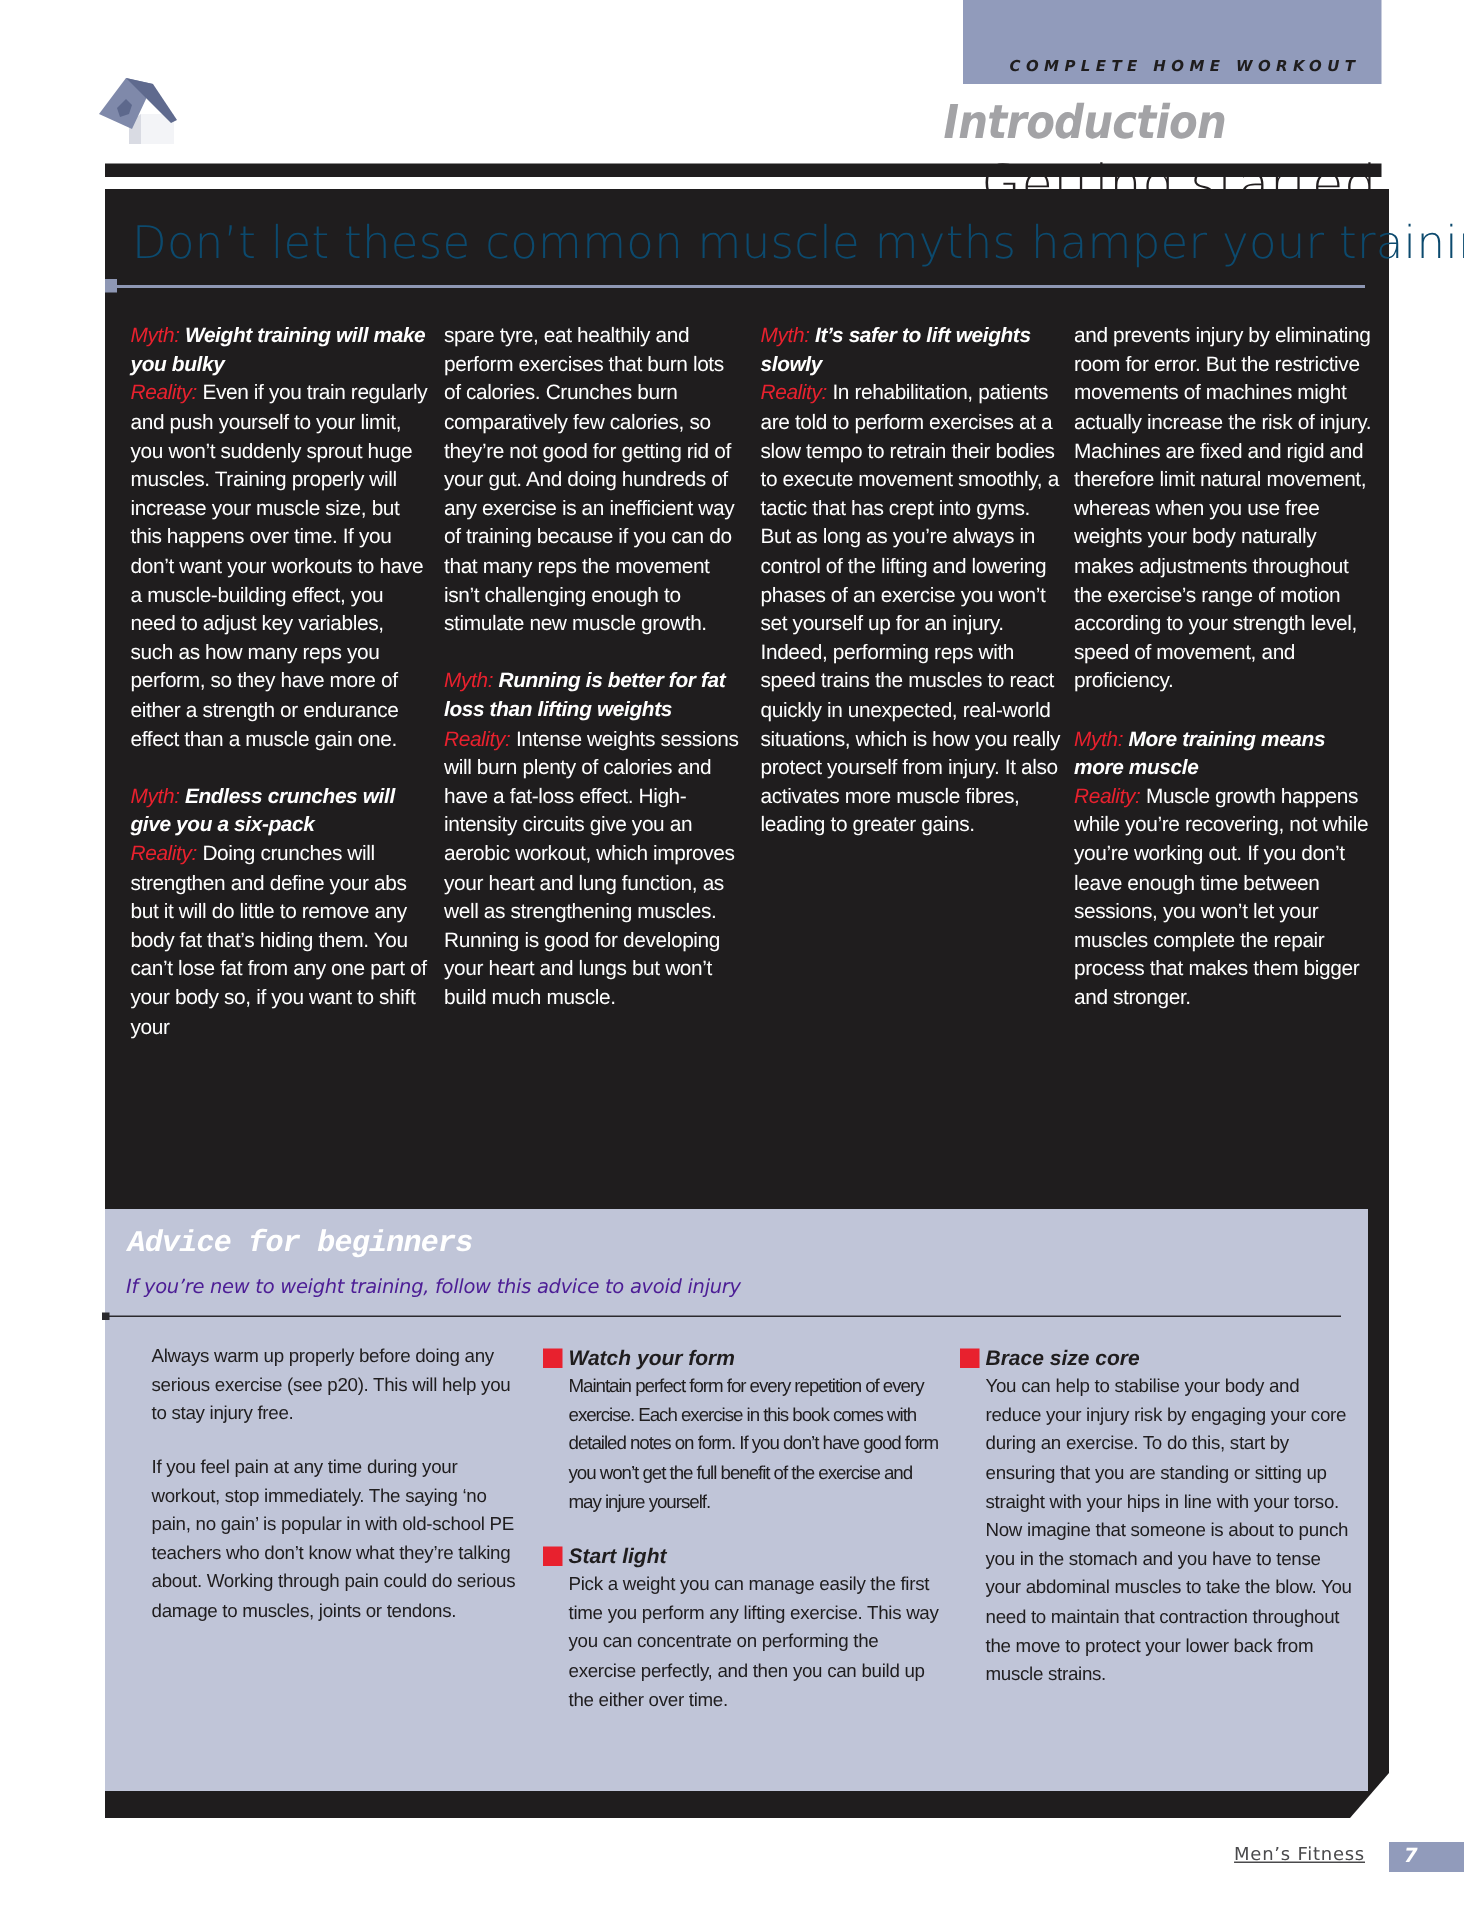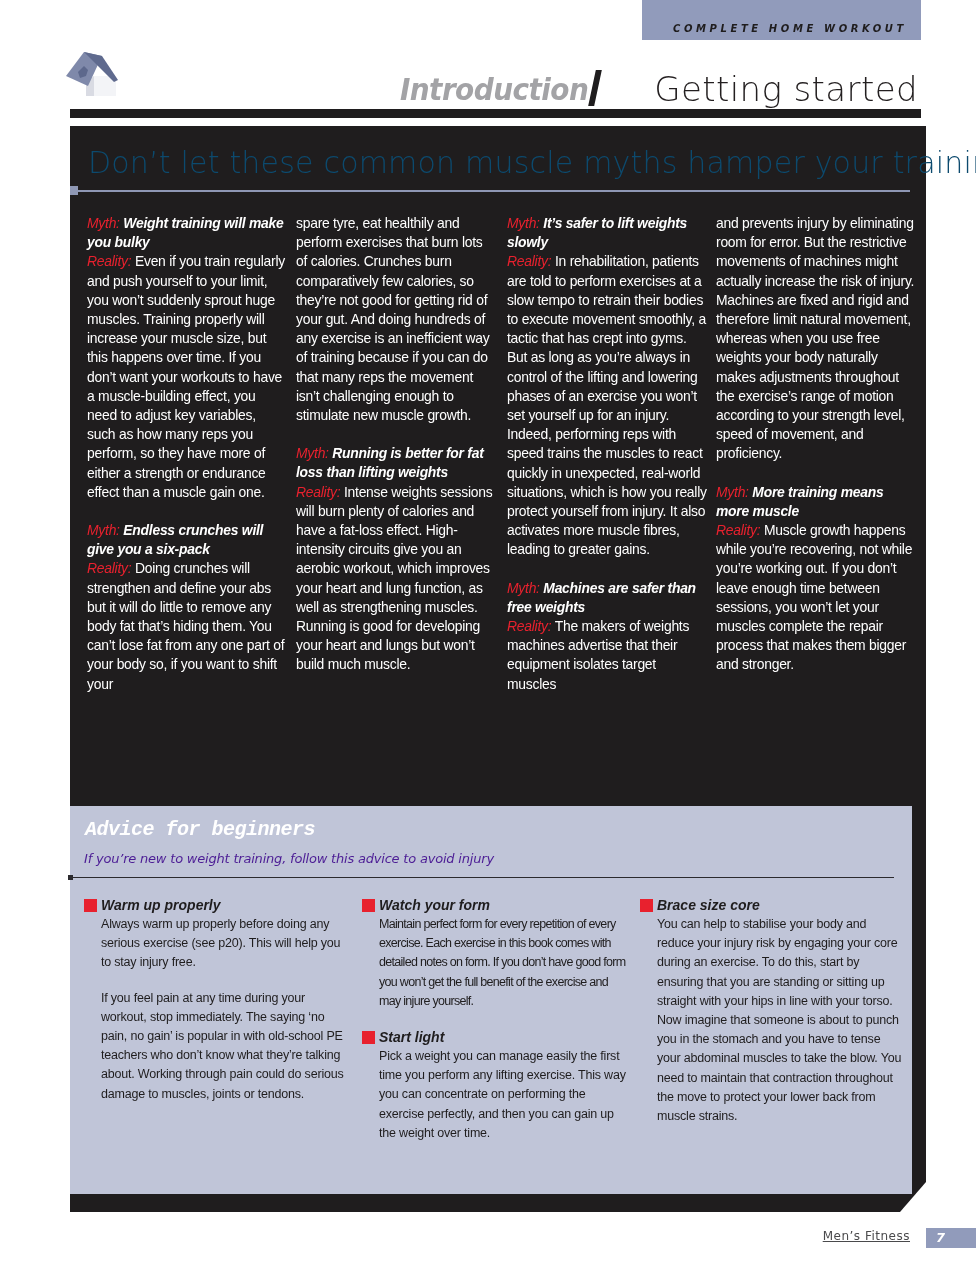--- a/index.html
+++ b/index.html
@@ -1,33 +1,33 @@
 <!DOCTYPE html>
 <html><head>
 <meta charset="utf-8">
 <style>
   * { margin: 0; padding: 0; box-sizing: border-box; }
   html, body { width: 976px; height: 1280px; background: #ffffff; overflow: hidden; }
   body { position: relative; font-family: "Liberation Sans", sans-serif; }
 
   .series-tab {
-    position: absolute; left: 642px; top: 0; width: 279px; height: 40px;
+    position: absolute; left: 642px; top: 0; width: 279px; height: 56px;
     background: #919bbb;
   }
   .series-tab span {
     position: absolute; right: 14px; bottom: 6px;
     font-family: "DejaVu Sans", sans-serif; font-style: italic; font-weight: bold;
     font-size: 10px; letter-spacing: 3.6px; color: #1f1d1e;
   }
 
   .house-icon { position: absolute; left: 64px; top: 46px; width: 58px; height: 52px; }
 
   .page-heading {
     position: absolute; right: 58px; top: 64px; height: 50px;
-    display: flex; align-items: center; white-space: nowrap;
+    display: flex; align-items: flex-start; white-space: nowrap; flex-direction: column;
   }
   .page-heading .section {
     font-family: "DejaVu Sans", sans-serif; font-style: italic; font-weight: bold;
     font-size: 31px; color: #a3a3a6; letter-spacing: -0.6px; transform: scaleX(0.9);
     transform-origin: right bottom;
   }
   .page-heading .slash {
     display: inline-block; width: 6px; height: 36px; background: #1f1d1e;
     transform: skewX(-12deg); margin: 0 10px 3px 4px;
   }
@@ -154,26 +154,20 @@
   </div>
 </div>
 
 <div class="myth-col col3">
   <div class="myth-block">
     <span class="lbl">Myth:</span>
     <span class="q">It’s safer to lift weights slowly</span><br>
     <span class="lbl">Reality:</span>
     <span>In rehabilitation, patients are told to perform exercises at a slow tempo to retrain their bodies to execute movement smoothly, a tactic that has crept into gyms. But as long as you’re always in control of the lifting and lowering phases of an exercise you won’t set yourself up for an injury. Indeed, performing reps with speed trains the muscles to react quickly in unexpected, real-world situations, which is how you really protect yourself from injury. It also activates more muscle fibres, leading to greater gains.</span>
   </div>
-  <div class="myth-block">
-    <span class="lbl">Myth:</span>
-    <span class="q">Machines are safer than free weights</span><br>
-    <span class="lbl">Reality:</span>
-    <span>The makers of weights machines advertise that their equipment isolates target muscles</span>
-  </div>
 </div>
 
 <div class="myth-col col4">
   <div class="myth-block">
     <span>and prevents injury by eliminating room for error. But the restrictive movements of machines might actually increase the risk of injury. Machines are fixed and rigid and therefore limit natural movement, whereas when you use free weights your body naturally makes adjustments throughout the exercise’s range of motion according to your strength level, speed of movement, and proficiency.</span>
   </div>
   <div class="myth-block">
     <span class="lbl">Myth:</span>
     <span class="q">More training means more muscle</span><br>
     <span class="lbl">Reality:</span>
@@ -182,45 +176,41 @@
 </div>
 
 <div class="advice-box"></div>
 <div class="advice-title">Advice for beginners</div>
 <div class="advice-sub">If you’re new to weight training, follow this advice to avoid injury</div>
 <div class="advice-rule-cap"></div>
 <div class="advice-rule"></div>
 
 <div class="tip-col tcol1">
   <div class="tip">
-    <div class="tip-head">
-      <span class="tip-bullet"></span>
-      <span class="tip-title">Warm up properly</span>
-    </div>
     <div class="tip-body">Always warm up properly before doing any serious exercise (see p20). This will help you to stay injury free.</div>
   </div>
   <div class="tip">
     <div class="tip-body">If you feel pain at any time during your workout, stop immediately. The saying ‘no pain, no gain’ is popular in with old-school PE teachers who don’t know what they’re talking about. Working through pain could do serious damage to muscles, joints or tendons.</div>
   </div>
 </div>
 
 <div class="tip-col tcol2">
   <div class="tip">
     <div class="tip-head">
       <span class="tip-bullet"></span>
       <span class="tip-title">Watch your form</span>
     </div>
     <div class="tip-body condensed">Maintain perfect form for every repetition of every exercise. Each exercise in this book comes with detailed notes on form. If you don’t have good form you won’t get the full benefit of the exercise and may injure yourself.</div>
   </div>
   <div class="tip">
     <div class="tip-head">
       <span class="tip-bullet"></span>
       <span class="tip-title">Start light</span>
     </div>
-    <div class="tip-body">Pick a weight you can manage easily the first time you perform any lifting exercise. This way you can concentrate on performing the exercise perfectly, and then you can gain  up the weight over time.</div>
+    <div class="tip-body">Pick a weight you can manage easily the first time you perform any lifting exercise. This way you can concentrate on performing the exercise perfectly, and then you can build  up the either over time.</div>
   </div>
 </div>
 
 <div class="tip-col tcol3">
   <div class="tip">
     <div class="tip-head">
       <span class="tip-bullet"></span>
       <span class="tip-title">Brace size core</span>
     </div>
     <div class="tip-body">You can help to stabilise your body and reduce your injury risk by engaging your core during an exercise. To do this, start by ensuring that you are standing or sitting up straight with your hips in line with your torso. Now imagine that someone is about to punch you in the stomach and you have to tense your abdominal muscles to take the blow.  You need to maintain that contraction throughout the move to protect your lower back from muscle strains.</div>

